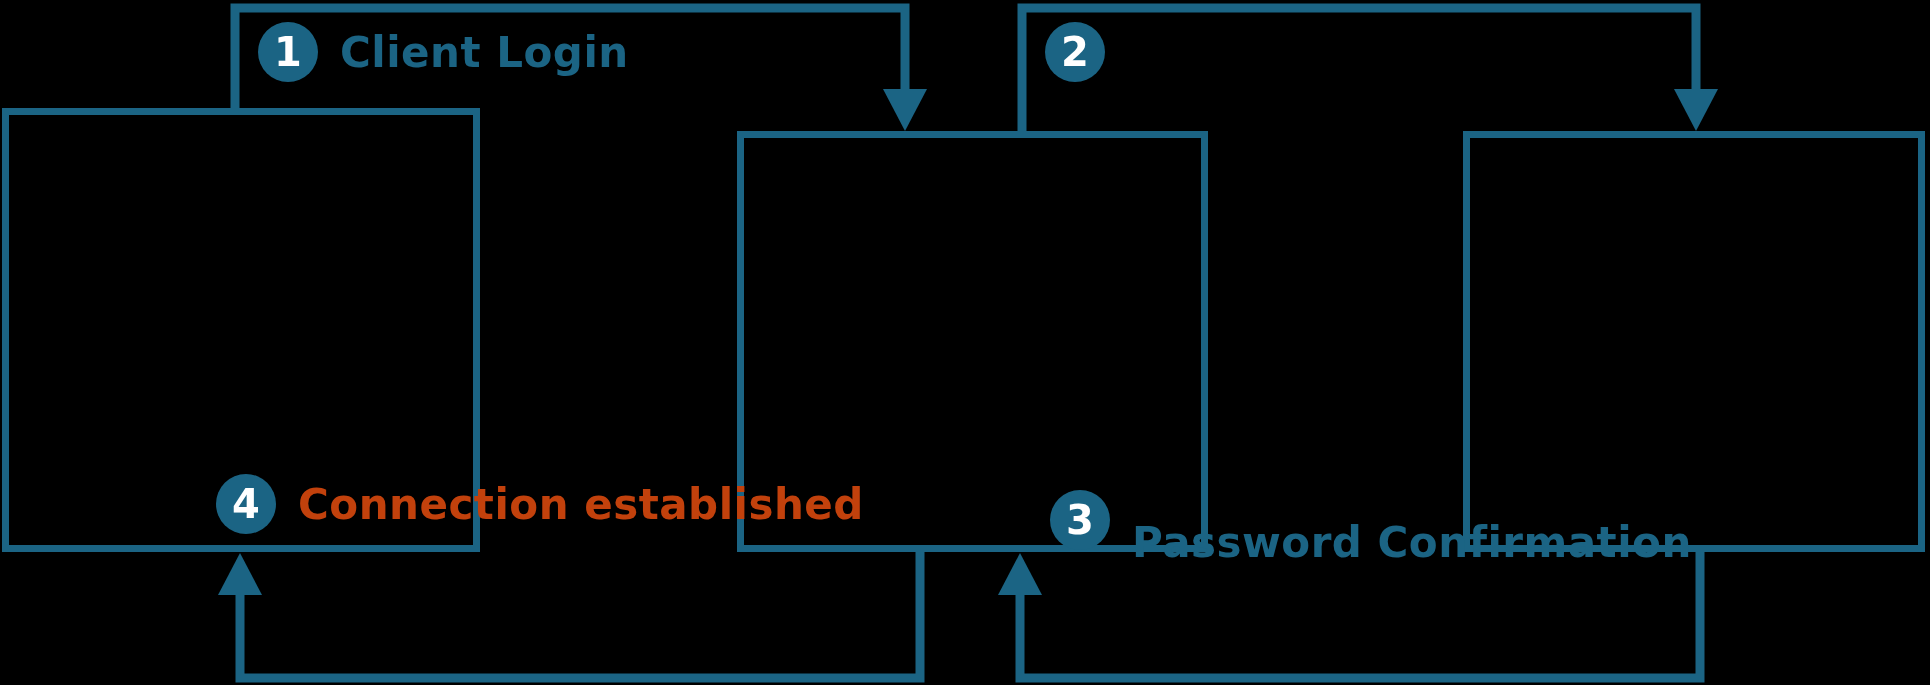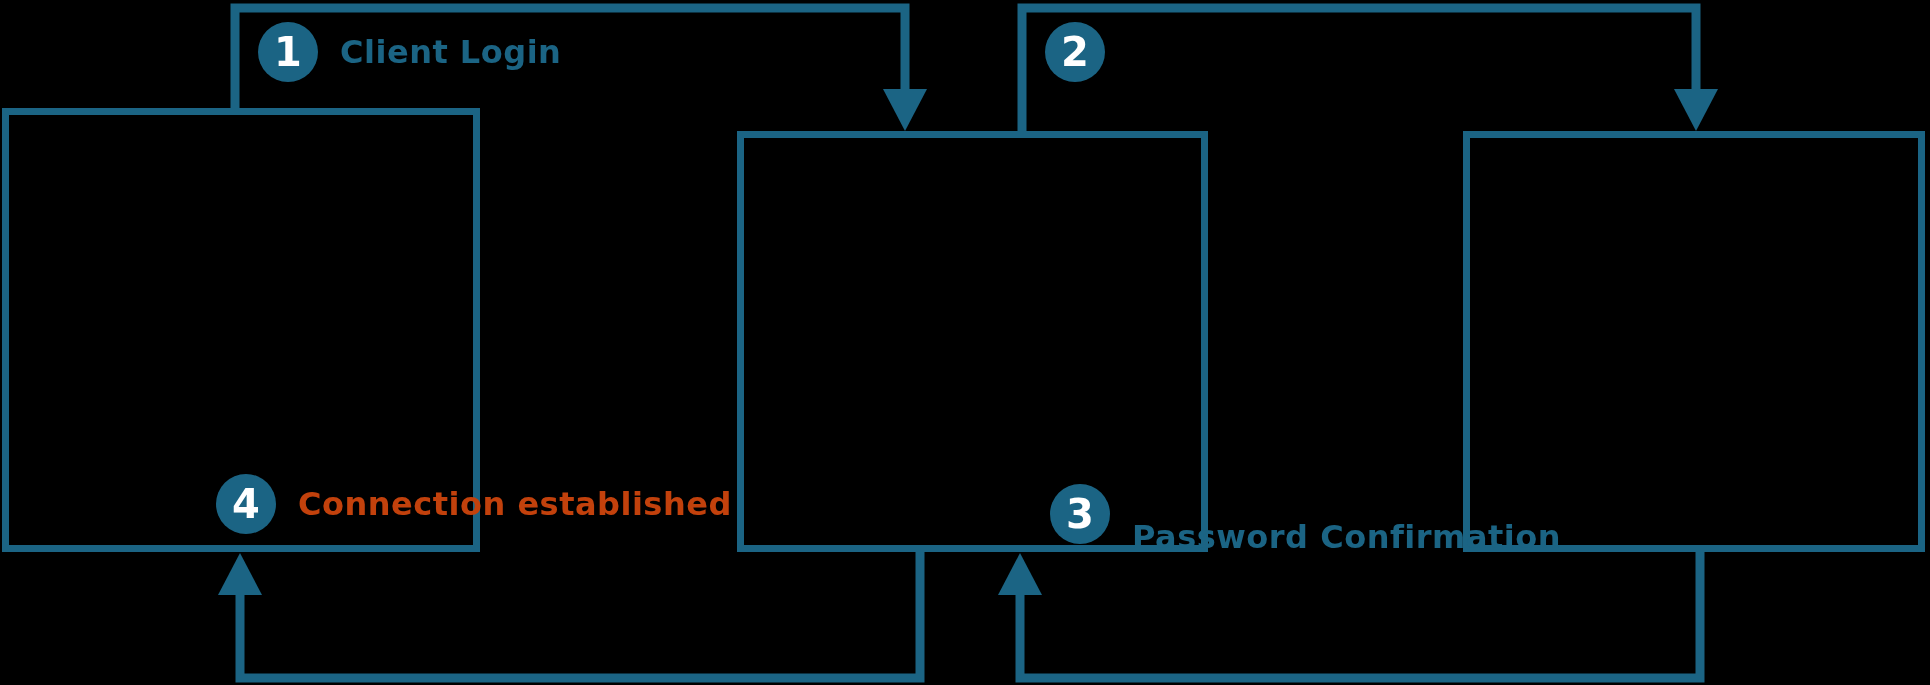--- a/index.html
+++ b/index.html
@@ -41,21 +41,21 @@
     justify-content: center;
     font-size: 40px;
     font-weight: bold;
     line-height: 1;
     flex: 0 0 auto;
     font-family: "DejaVu Sans", "Liberation Sans", sans-serif;
   }
   .step-text {
     margin-left: 22px;
     color: #1b6484;
-    font-size: 32px;
+    font-size: 42px;
     font-weight: bold;
     letter-spacing: 0.5px;
     font-family: "DejaVu Sans", "Liberation Sans", sans-serif;
   }
   .node-box {
     position: absolute;
     box-sizing: border-box;
     border: 7px solid #1b6484;
     background: #000000;
   }

